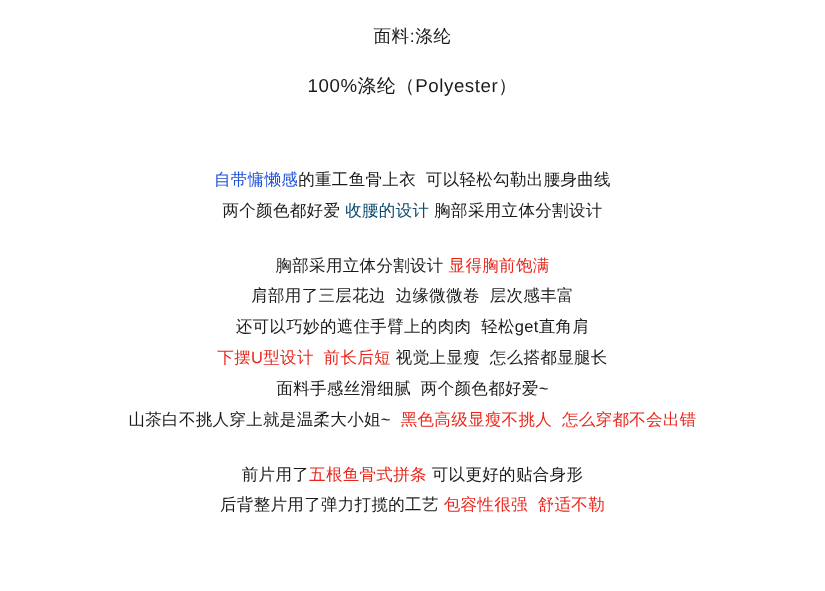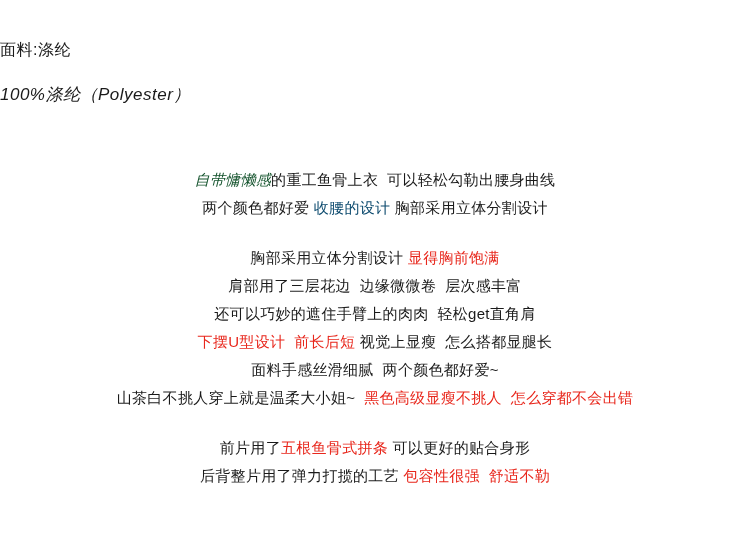--- a/index.html
+++ b/index.html
@@ -14,33 +14,33 @@
     color: #1a1a1a;
     overflow: hidden;
   }
   .page {
     width: 750px;
     height: 537px;
     position: relative;
     box-sizing: border-box;
   }
   .header {
-    padding-top: 39px;
+    text-align: center;
+    padding-top: 23px;
   }
   .header-line {
     font-size: 16px;
     line-height: 22px;
     color: #1a1a1a;
     letter-spacing: 0.5px;
   }
   .header-line.sub {
     font-size: 17px;
     margin-top: 23px;
     letter-spacing: 0.5px;
-    font-style: italic;
   }
   .body-block {
     margin-top: 60px;
     text-align: center;
   }
   .para {
     margin-bottom: 22px;
   }
   .para:last-child {
     margin-bottom: 0;
@@ -61,21 +61,21 @@
 
 <div class="page">
 
   <div class="header">
     <div class="header-line">面料:涤纶</div>
     <div class="header-line sub">100%涤纶（Polyester）</div>
   </div>
 
   <div class="body-block">
       <div class="para">
-        <div class="line"><span class="hl" style="color: #14532d; font-style: italic;">自带慵懒感</span><span>的重工鱼骨上衣  可以轻松勾勒出腰身曲线</span></div>
+        <div class="line"><span class="hl" style="color: #1d4ed8;">自带慵懒感</span><span>的重工鱼骨上衣  可以轻松勾勒出腰身曲线</span></div>
         <div class="line"><span>两个颜色都好爱 </span><span class="hl" style="color: #0c4a6e;">收腰的设计</span><span> 胸部采用立体分割设计</span></div>
       </div>
       <div class="para">
         <div class="line"><span>胸部采用立体分割设计 </span><span class="hl" style="color: rgb(232, 39, 28);">显得胸前饱满</span></div>
         <div class="line"><span>肩部用了三层花边  边缘微微卷  层次感丰富</span></div>
         <div class="line"><span>还可以巧妙的遮住手臂上的肉肉  轻松get直角肩</span></div>
         <div class="line"><span class="hl" style="color: rgb(232, 39, 28);">下摆U型设计  前长后短</span><span> 视觉上显瘦  怎么搭都显腿长</span></div>
         <div class="line"><span>面料手感丝滑细腻  两个颜色都好爱~</span></div>
         <div class="line"><span>山茶白不挑人穿上就是温柔大小姐~ </span><span class="hl" style="color: rgb(232, 39, 28);"> 黑色高级显瘦不挑人  怎么穿都不会出错</span></div>
       </div>

